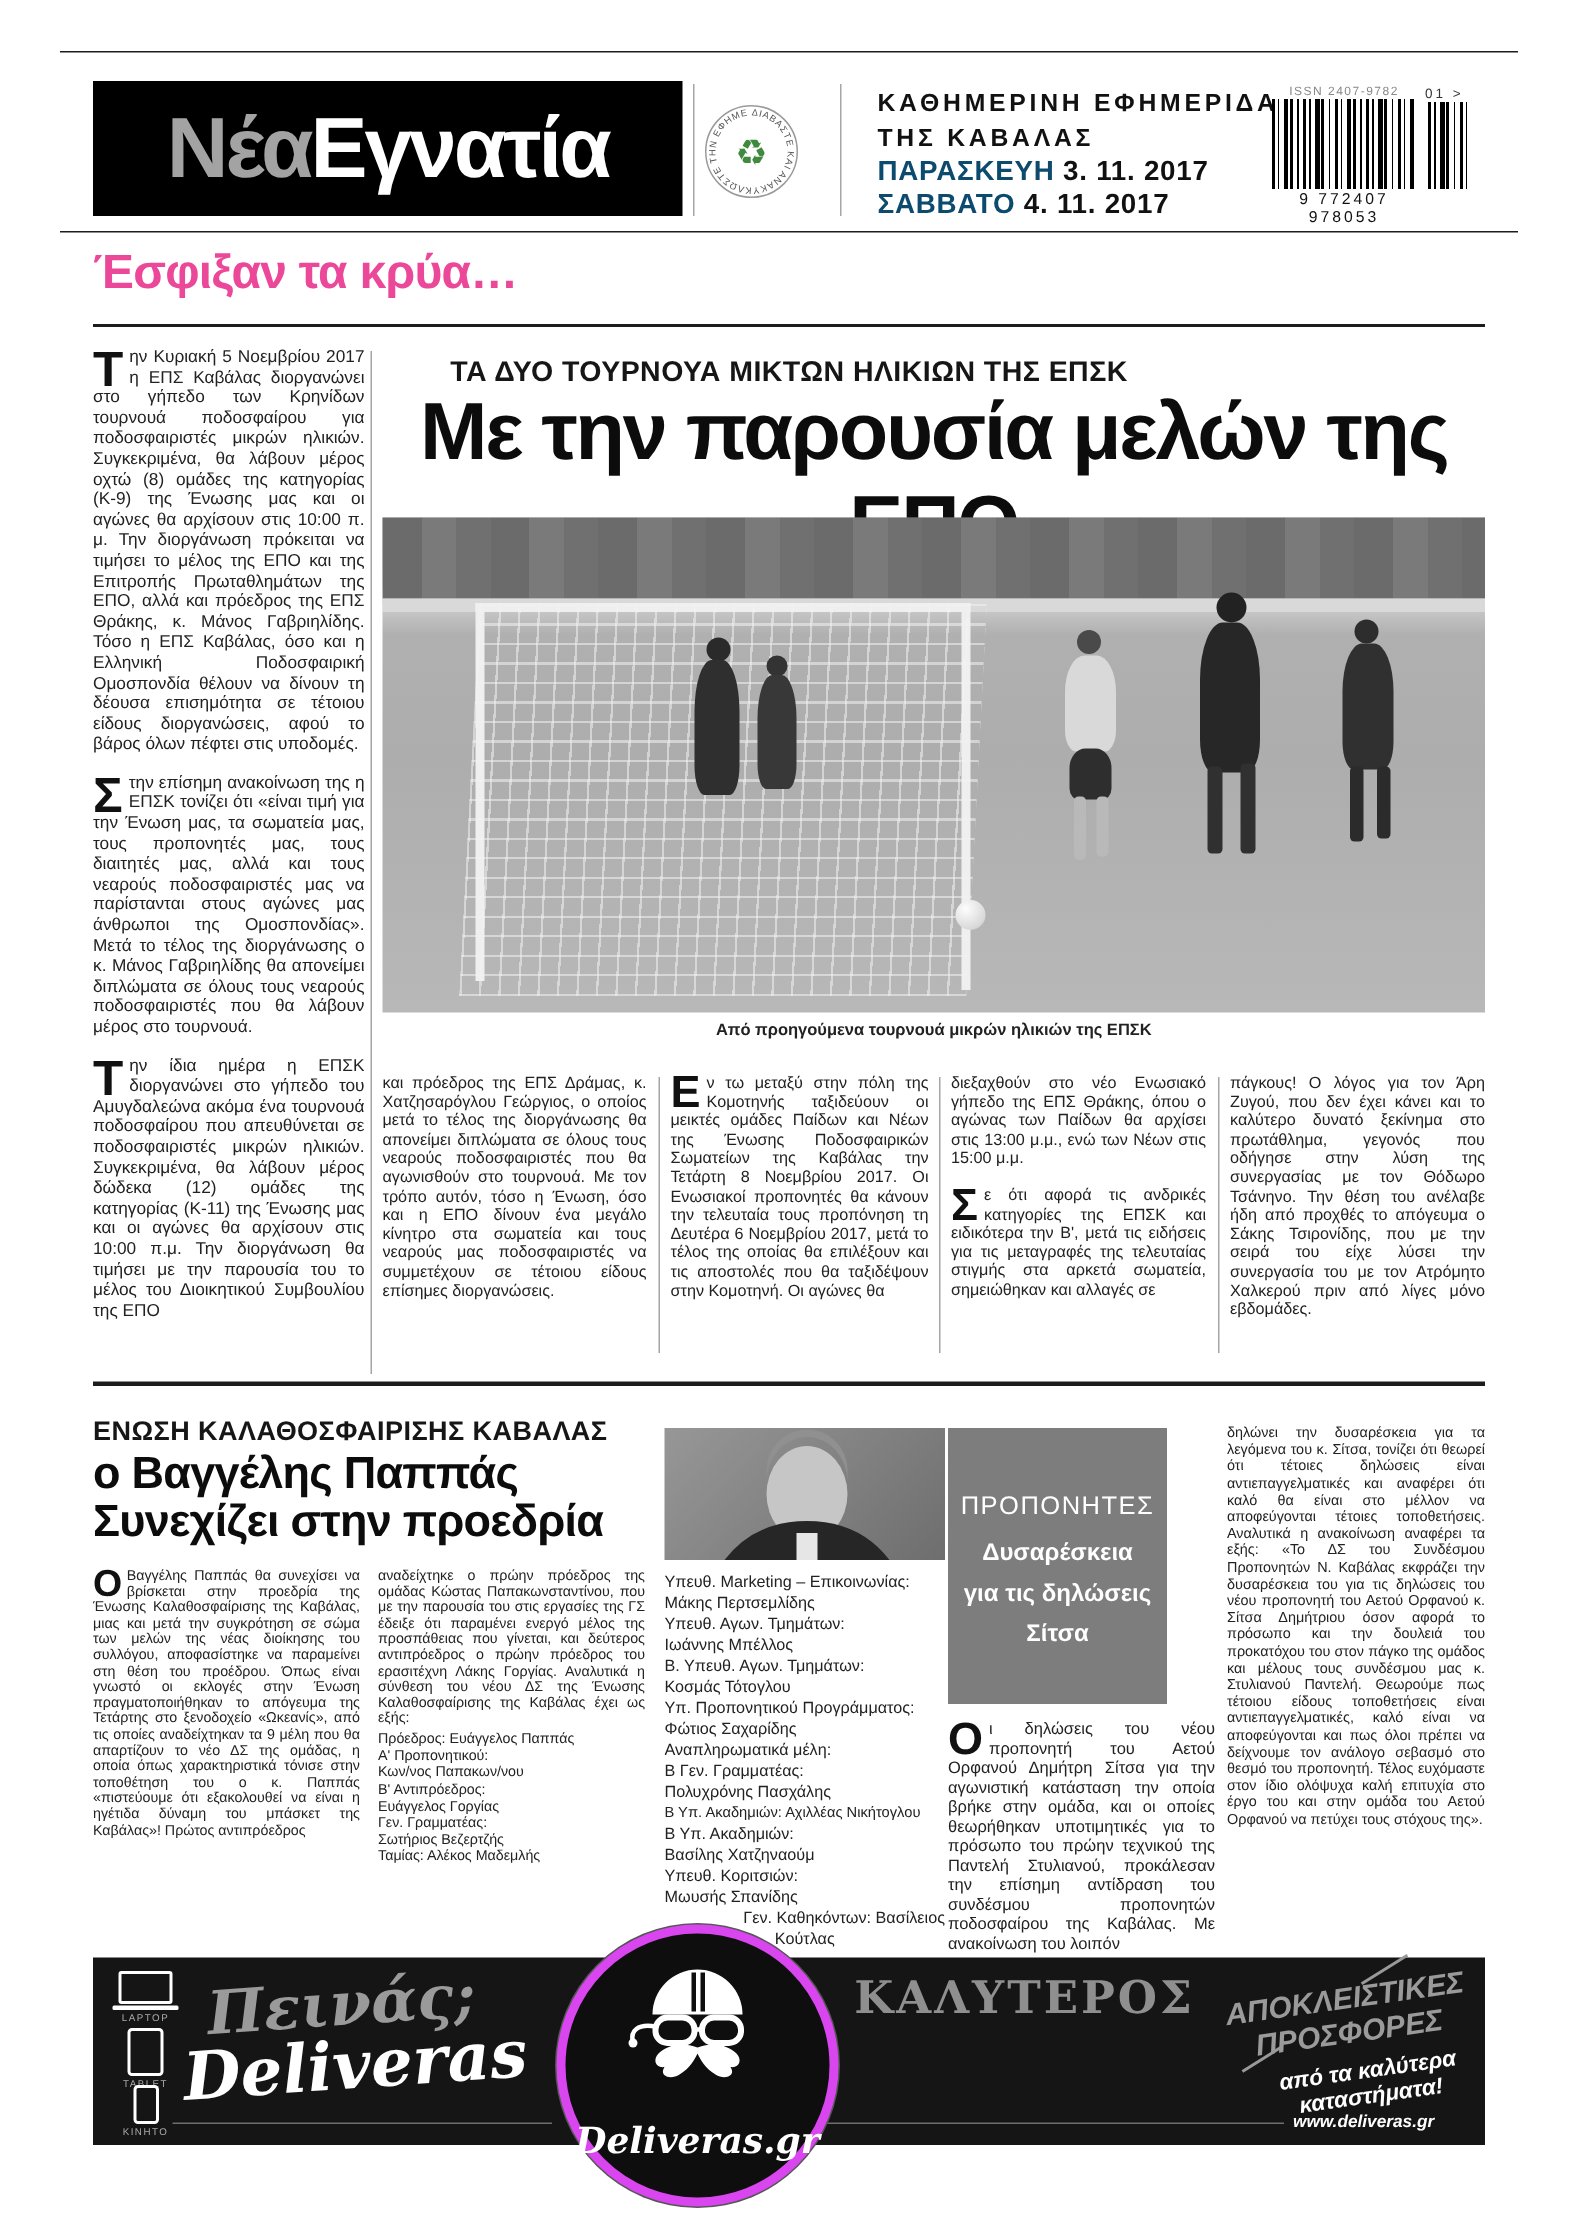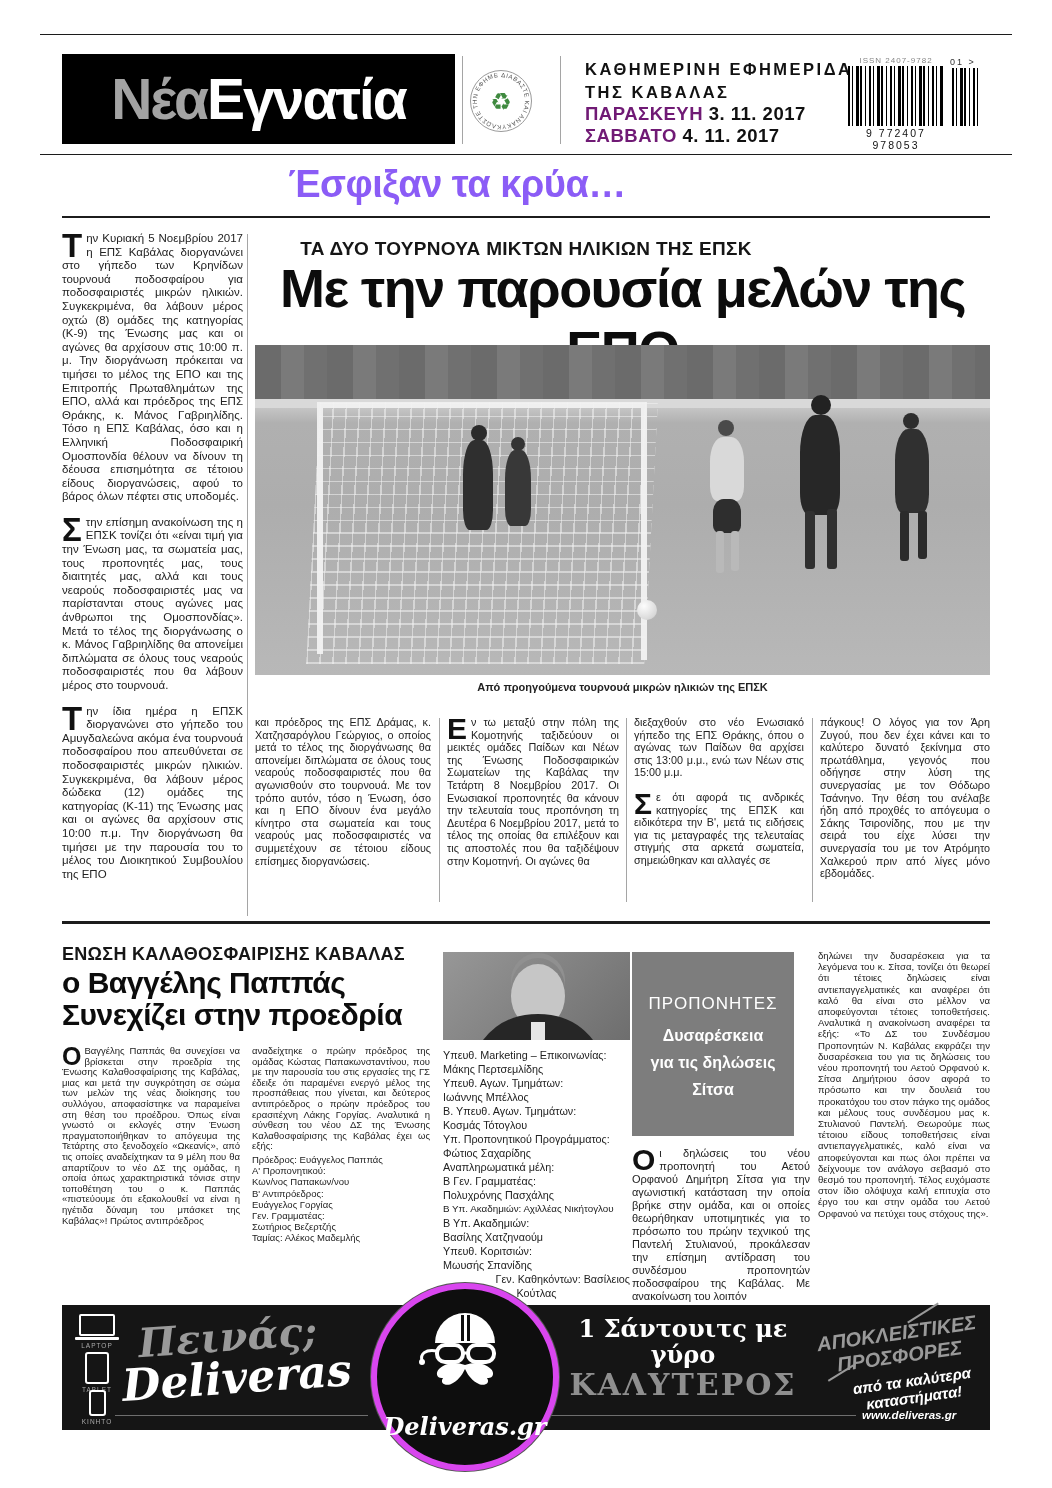--- a/index.html
+++ b/index.html
@@ -23,37 +23,37 @@
   .clip{overflow:hidden;}
   
   .logo-box{position:absolute;left:62px;top:54px;width:393px;height:90px;background:#000;
             display:flex;align-items:center;justify-content:center;}
   .logo-box span{font-size:57px;font-weight:700;letter-spacing:-2px;}
   .logo-nea{color:#a3a3a3;}
   .logo-egn{color:#ffffff;}
   .tagline{position:absolute;left:585px;top:58px;font-size:16.5px;font-weight:700;
            letter-spacing:2.5px;line-height:23px;color:#111;}
   .daterow{position:absolute;left:585px;font-size:18.5px;font-weight:700;letter-spacing:.5px;}
-  .daterow .day{color:#701a75;}
+  .daterow .day{color:#0c4a6e;}
   .daterow .date{color:#111;}
   .bc-bars{position:absolute;background:
      repeating-linear-gradient(90deg,#000 0 2px,#fff 2px 4px,#000 4px 5px,#fff 5px 8px,
        #000 8px 11px,#fff 11px 12px,#000 12px 14px,#fff 14px 17px,#000 17px 18px,#fff 18px 21px);}
   
-  .teaser{position:absolute;left:62px;top:163px;width:790px;text-align:center;
-          font-size:38px;font-weight:700;color:#8b5cf6;letter-spacing:-.5px;}
+  .teaser{position:absolute;left:62px;top:163px;width:790px;
+          font-size:32px;font-weight:700;color:#ec4899;letter-spacing:-.5px;}
   .kicker{position:absolute;font-weight:600;color:#161616;}
   .headline-main{position:absolute;left:255px;top:257px;width:735px;text-align:center;
           font-size:54px;font-weight:700;letter-spacing:-1.5px;color:#0c0c0c;}
   .caption{position:absolute;left:255px;top:681px;width:735px;text-align:center;
           font-size:11px;font-weight:700;color:#222;}
   .bk-headline{position:absolute;left:62px;top:967px;font-size:30px;line-height:32px;
           font-weight:700;letter-spacing:-.5px;color:#0c0c0c;}
   
-  .gray-box{position:absolute;left:632px;top:952px;width:162px;height:184px;background:#7d7d7d;
+  .gray-box{position:absolute;left:632px;top:952px;width:146px;height:184px;background:#7d7d7d;
           text-align:center;color:#fff;}
   .gray-box .gb-kicker{margin-top:42px;font-size:17px;font-weight:400;letter-spacing:1px;}
   .gray-box .gb-title{font-size:16px;font-weight:700;line-height:27px;margin-top:8px;}
   
   .photo{position:absolute;left:255px;top:345px;width:735px;height:330px;overflow:hidden;
          background:linear-gradient(180deg,#7d7d7d 0,#8d8d8d 42px,#c9c9c9 60px,#b0b0b0 78px,#adadad 160px,#b8b8b8 330px);}
   .treeline{position:absolute;left:0;top:0;width:735px;height:54px;
          background:repeating-linear-gradient(90deg,#6b6b6b 0 26px,#7a7a7a 26px 49px,#707070 49px 72px);}
   .rail{position:absolute;left:0;top:54px;width:735px;height:9px;background:#d9d9d9;}
   .net{position:absolute;left:58px;top:57px;width:338px;height:262px;transform:skewX(-3deg);
@@ -326,21 +326,20 @@
         <path d="M24 48 C 12 46 7 51 9 58" stroke="#fff" stroke-width="3" fill="none"></path>
         <circle cx="9" cy="59" r="3" fill="#fff"></circle>
         <path d="M52 62 C 42 58 32 60 26 66 C 22 70 24 76 30 75 C 26 81 34 84 40 80 C 47 76 50 70 52 66 C 54 70 57 76 64 80 C 70 84 78 81 74 75 C 80 76 82 70 78 66 C 72 60 62 58 52 62 Z" fill="#fff"></path>
       </svg>
       <div style="position:absolute;left:0;bottom:24px;width:100%;text-align:center;
                   font-family:'DejaVu Serif',serif;font-weight:700;font-style:italic;
                   font-size:24px;color:#fff;">Deliveras.gr</div>
     </div>
 
     <div class="ad-offer">
-      <div class="l1">1 Σάντουιτς με γύρο</div>
       <div class="store">ΚΑΛΥΤΕΡΟΣ</div>
     </div>
 
     <div class="slash" style="left:905px;top:1312px;width:36px;"></div>
     <div class="ad-excl">
       <div>ΑΠΟΚΛΕΙΣΤΙΚΕΣ</div>
       <div>ΠΡΟΣΦΟΡΕΣ</div>
     </div>
     <div class="slash" style="left:826px;top:1372px;width:30px;"></div>
     <div class="ad-excl-sub">από τα καλύτερα καταστήματα!</div>

